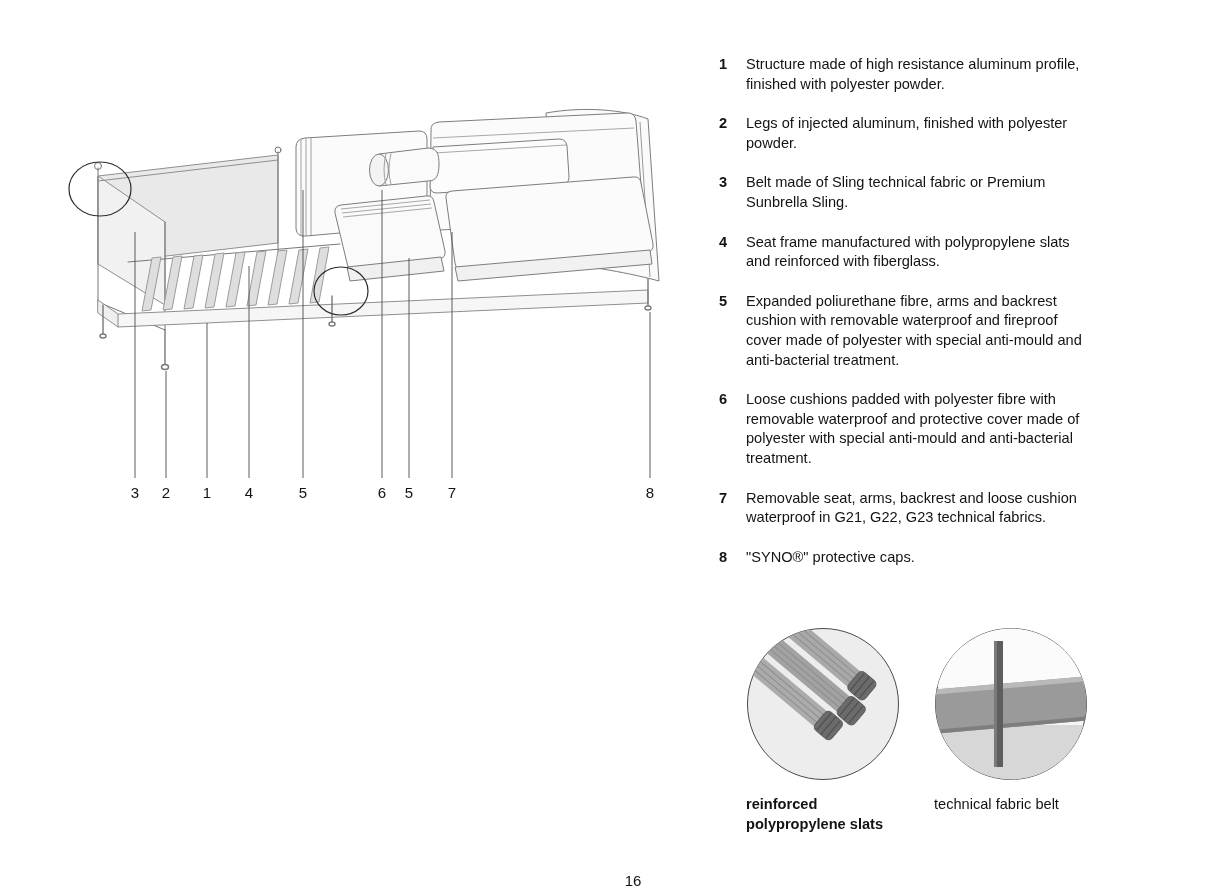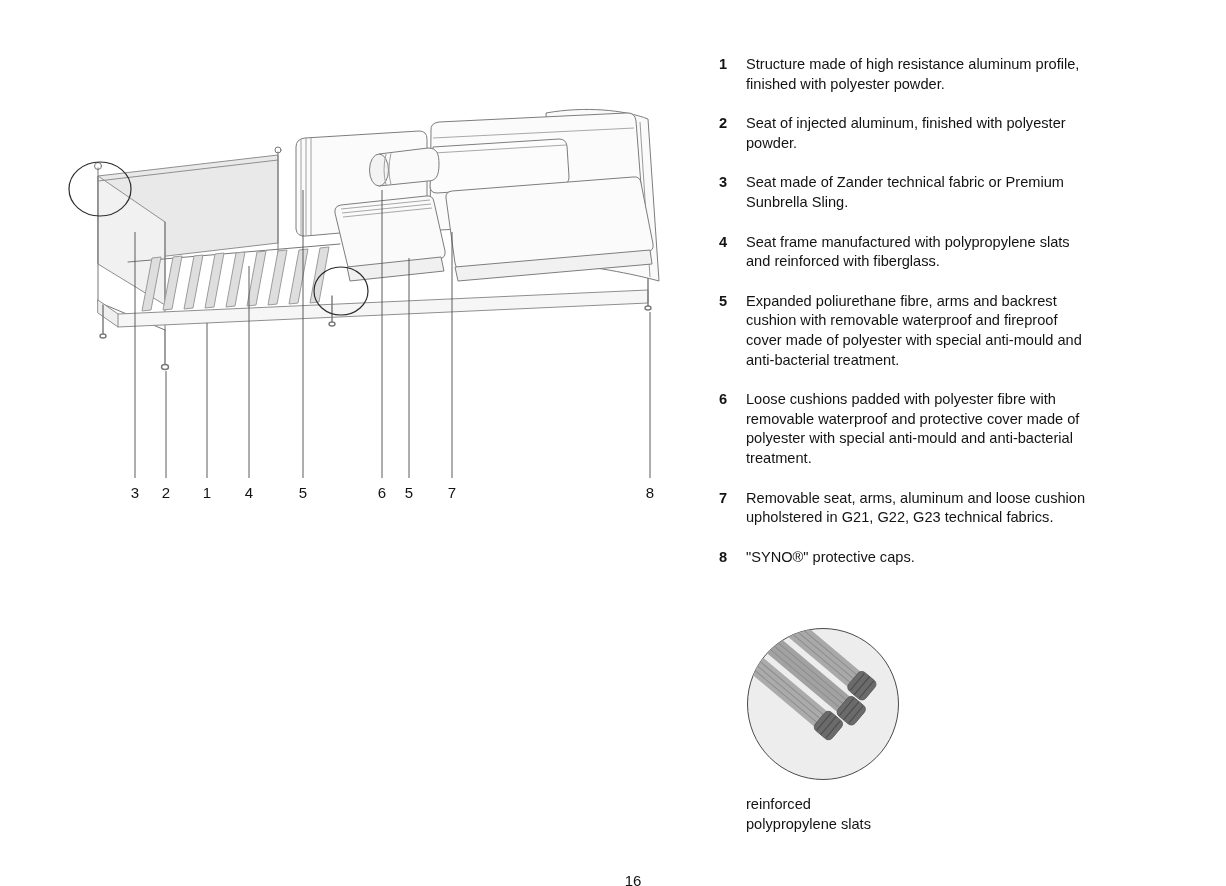--- a/index.html
+++ b/index.html
@@ -31,21 +31,21 @@
   .spec-item {
     display: flex;
     margin-bottom: 20px;
     font-size: 14.6px;
     line-height: 19.6px;
   }
   .spec-num { width: 27px; flex: none; font-weight: 700; }
   .spec-text { width: 350px; }
   .details { position: absolute; left: 746px; top: 627px; width: 400px; height: 230px; }
   .fig { position: absolute; top: 0; }
-  .fig-slats { left: 0; }
+  .fig-slats { left: 0; font-weight: bold; }
   .fig-belt  { left: 188px; }
   .fig-caption {
     margin-top: 10px;
     font-size: 14.6px;
     line-height: 19.6px;
     width: 152px;
   }
   .page-num {
     position: absolute;
     left: 617px;
@@ -159,41 +159,41 @@
 <span class="callout-num" style="left:452px">7</span>
 <span class="callout-num" style="left:650px">8</span>
 
 <div class="spec-list">
   <div class="spec-item">
     <span class="spec-num">1</span>
     <span class="spec-text">Structure made of high resistance aluminum profile, finished with polyester powder.</span>
   </div>
   <div class="spec-item">
     <span class="spec-num">2</span>
-    <span class="spec-text">Seat of injected aluminum, finished with polyester powder.</span>
+    <span class="spec-text">Legs of injected aluminum, finished with polyester powder.</span>
   </div>
   <div class="spec-item">
     <span class="spec-num">3</span>
-    <span class="spec-text">Seat made of Zander technical fabric or Premium Sunbrella Sling.</span>
+    <span class="spec-text">Belt made of Sling technical fabric or Premium Sunbrella Sling.</span>
   </div>
   <div class="spec-item">
     <span class="spec-num">4</span>
     <span class="spec-text">Seat frame manufactured with polypropylene slats and reinforced with fiberglass.</span>
   </div>
   <div class="spec-item">
     <span class="spec-num">5</span>
     <span class="spec-text">Expanded poliurethane fibre, arms and backrest cushion with removable waterproof and fireproof cover made of polyester with special anti-mould and anti-bacterial treatment.</span>
   </div>
   <div class="spec-item">
     <span class="spec-num">6</span>
     <span class="spec-text">Loose cushions padded with polyester fibre with removable waterproof and protective cover made of polyester with special anti-mould and anti-bacterial treatment.</span>
   </div>
   <div class="spec-item">
     <span class="spec-num">7</span>
-    <span class="spec-text">Removable seat, arms, aluminum and loose cushion upholstered in G21, G22, G23 technical fabrics.</span>
+    <span class="spec-text">Removable seat, arms, backrest and loose cushion waterproof in G21, G22, G23 technical fabrics.</span>
   </div>
   <div class="spec-item">
     <span class="spec-num">8</span>
     <span class="spec-text">"SYNO®" protective caps.</span>
   </div>
 </div>
 
 <div class="details">
 
   <div class="fig fig-slats">
@@ -235,16 +235,38 @@
             <line x1="89" y1="79" x2="89" y2="101"></line>
               <line x1="95" y1="78" x2="95" y2="102"></line>
               <line x1="101" y1="79" x2="101" y2="101"></line>
           </g>
         </g>
       </g>
     </svg>
     <div class="fig-caption">reinforced polypropylene slats</div>
   </div>
 
+  <div class="fig fig-belt">
+    <svg width="154" height="154" viewBox="0 0 154 154">
+      <defs>
+          <clipPath id="clipB">
+            <circle cx="77" cy="77" r="75.5"></circle>
+          </clipPath>
+        </defs>
+      <circle cx="77" cy="77" r="75.5" fill="#f5f5f5" stroke="#4a4a4a" stroke-width="1"></circle>
+      <g clip-path="url(#clipB)">
+        <rect x="-10" y="-10" width="180" height="70" fill="#fbfbfb"></rect>
+        <rect x="-10" y="98" width="180" height="70" fill="#d7d7d7"></rect>
+        <g transform="rotate(-5 77 77)">
+          <rect x="-15" y="56" width="190" height="44" fill="#9a9a9a"></rect>
+          <rect x="-15" y="56" width="190" height="5" fill="#b9b9b9"></rect>
+          <rect x="-15" y="96" width="190" height="4" fill="#7e7e7e"></rect>
+        </g>
+        <rect x="60" y="14" width="9" height="126" fill="#5e5e5e"></rect>
+        <rect x="60" y="14" width="3" height="126" fill="#7a7a7a"></rect>
+      </g>
+    </svg>
+    <div class="fig-caption">technical fabric belt</div>
+  </div>
 
 </div>
 
 <div class="page-num">16</div>
 
 </body></html>

